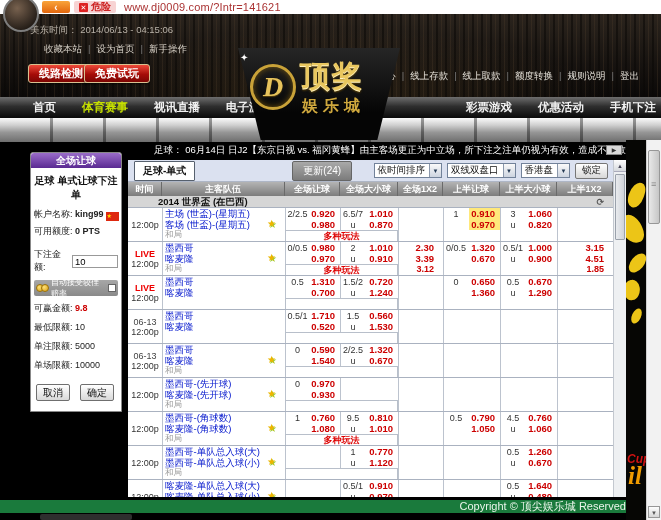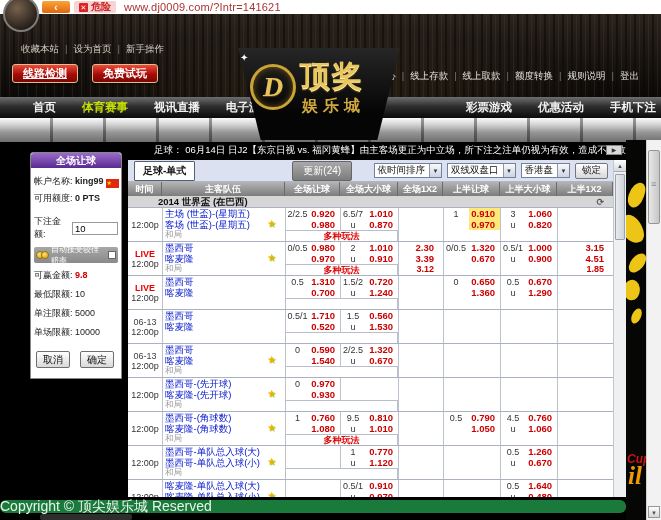--- a/index.html
+++ b/index.html
@@ -22,31 +22,31 @@
     border:2px solid #7d7d7d;z-index:20;
     background:radial-gradient(circle at 38% 32%,#77614e,#3a2f26 55%,#15100c 90%);}
 
   
   .header{position:absolute;left:0;top:14px;width:661px;height:83px;
     background:
       repeating-linear-gradient(90deg, rgba(80,62,44,.30) 0 1px, transparent 1px 4px, rgba(10,8,6,.55) 4px 6px, transparent 6px 9px),
       radial-gradient(ellipse at 50% 110%, rgba(130,100,55,.28), transparent 60%),
       linear-gradient(#2b241d,#171310 60%,#0b0908);}
   .timerow{position:absolute;left:30px;top:10px;font-size:9.5px;color:#b9b2a8;}
-  .quicklinks{position:absolute;left:21px;top:29px;font-size:9.5px;color:#d8d2c8;}
+  .quicklinks{position:absolute;left:44px;top:29px;font-size:9.5px;color:#d8d2c8;}
   .quicklinks .hlink{color:#d8d2c8;cursor:pointer;}
   .sep{color:#777;margin:0 6px;}
   .acctrow{position:absolute;right:22px;top:38px;font-size:9.5px;color:#cdbb93;white-space:nowrap;}
   .acctrow b{color:#fff;font-weight:bold;margin:0 10px 0 2px;}
   .memberlinks{position:absolute;right:22px;top:56px;font-size:9.5px;color:#e4e0d8;white-space:nowrap;}
   .memberlinks .hlink{color:#e4e0d8;cursor:pointer;}
   .redbtn{position:absolute;top:50px;height:19px;padding:0 10px;border:1px solid #d8c090;border-radius:3px;
     background:linear-gradient(#ef4a39,#a50c08 55%,#7c0503);color:#fff;font-size:11px;font-weight:bold;
     display:flex;align-items:center;cursor:pointer;box-shadow:0 1px 2px rgba(0,0,0,.6);}
-  .redbtn.b1{left:12px;text-decoration:underline;} .redbtn.b2{left:92px;}
+  .redbtn.b1{left:28px;} .redbtn.b2{left:84px;}
 
   
   .logo{position:absolute;left:238px;top:48px;width:162px;height:92px;z-index:6;
     background:linear-gradient(#262626,#050505 70%);
     clip-path:polygon(0 0,100% 0,86% 100%,14% 100%);
     box-shadow:0 0 10px rgba(0,0,0,.8);}
   .logo .dring{position:absolute;left:12px;top:16px;width:46px;height:46px;border-radius:50%;
     border:3px solid #c9a238;display:flex;align-items:center;justify-content:center;
     box-shadow:inset 0 0 6px #6b5010;}
   .logo .dchar{font-family:"Liberation Serif","DejaVu Serif",serif;font-style:italic;
@@ -171,39 +171,40 @@
   .pagescroll{position:absolute;left:646px;top:140px;width:15px;height:380px;background:#f2f2f2;
     border-left:1px solid #d0d0d0;}
   .pthumb{position:absolute;left:1px;top:10px;width:12px;height:74px;background:linear-gradient(90deg,#e8e8e8,#c6c6c6);
     border:1px solid #979797;border-radius:2px;cursor:grab;}
   .pthumb:after{content:"≡";position:absolute;left:2px;top:28px;color:#888;font-size:9px;}
   .pdown{position:absolute;left:1px;bottom:2px;width:12px;height:12px;background:linear-gradient(#fdfdfd,#d6d6d6);
     border:1px solid #979797;font-size:6px;color:#555;text-align:center;line-height:12px;cursor:pointer;}
 
   
   .footer{position:absolute;left:0;top:500px;width:626px;height:13px;background:#1a7a3c;color:#eaf5ea;
-    font-size:14px;display:flex;align-items:center;justify-content:flex-start;border-radius:6px;}
+    font-size:11px;display:flex;align-items:center;justify-content:flex-end;}
   .stub{position:absolute;left:40px;top:514px;width:92px;height:6px;background:#2e2e2e;border-radius:2px;}
 </style>
 </head>
 <body>
 
 <div class="stage">
 
   <div class="addrbar">
     <div class="backbtn">‹</div>
     <div class="danger">
       <span class="xbox">✕</span>
       <span class="dtext">危险</span>
     </div>
     <div class="urltext">www.dj0009.com/?Intr=141621</div>
   </div>
   <div class="avatar"></div>
 
   <div class="header">
+    <div class="timerow">美东时间： 2014/06/13 - 04:15:06</div>
     <div class="quicklinks" id="quickLinks"><span class="hlink">收藏本站</span><span class="sep">|</span><span class="hlink">设为首页</span><span class="sep">|</span><span class="hlink">新手操作</span></div>
     <div class="memberlinks" id="memberLinks"><span class="hlink">BB大乐透</span><span class="sep">|</span><span class="hlink">会员中心</span><span class="sep">|</span><span class="hlink">线上存款</span><span class="sep">|</span><span class="hlink">线上取款</span><span class="sep">|</span><span class="hlink">额度转换</span><span class="sep">|</span><span class="hlink">规则说明</span><span class="sep">|</span><span class="hlink">登出</span></div>
     <div class="redbtn b1">线路检测</div>
     <div class="redbtn b2">免费试玩</div>
   </div>
 
   <div class="navbar">
     <span id="navLeft" style="display:flex">
         <div class="nav-item">首页</div>
         <div class="nav-item active">体育赛事</div>
@@ -229,20 +230,21 @@
   </div>
 
   <div class="notice">
     <span>足球： 06月14日 日J2【东京日视 vs. 福冈黄蜂】由主客场更正为中立场，所下注之注单仍视为有效，造成不便敬请见谅</span>
     <span class="mctrl">▶</span>
   </div>
 
   <div class="betslip">
     <div class="bs-head">全场让球</div>
     <div class="bs-body">
+      <div class="bs-sub">足球 单式让球下注单</div>
       <div class="bs-row">
         <span>帐户名称:</span>
         <b>king99</b><span class="flag">★</span>
       </div>
       <div class="bs-row">
         <span>可用额度:</span>
         <b>0 PTS</b>
       </div>
       <div class="amt">
         <span>下注金额:</span>

